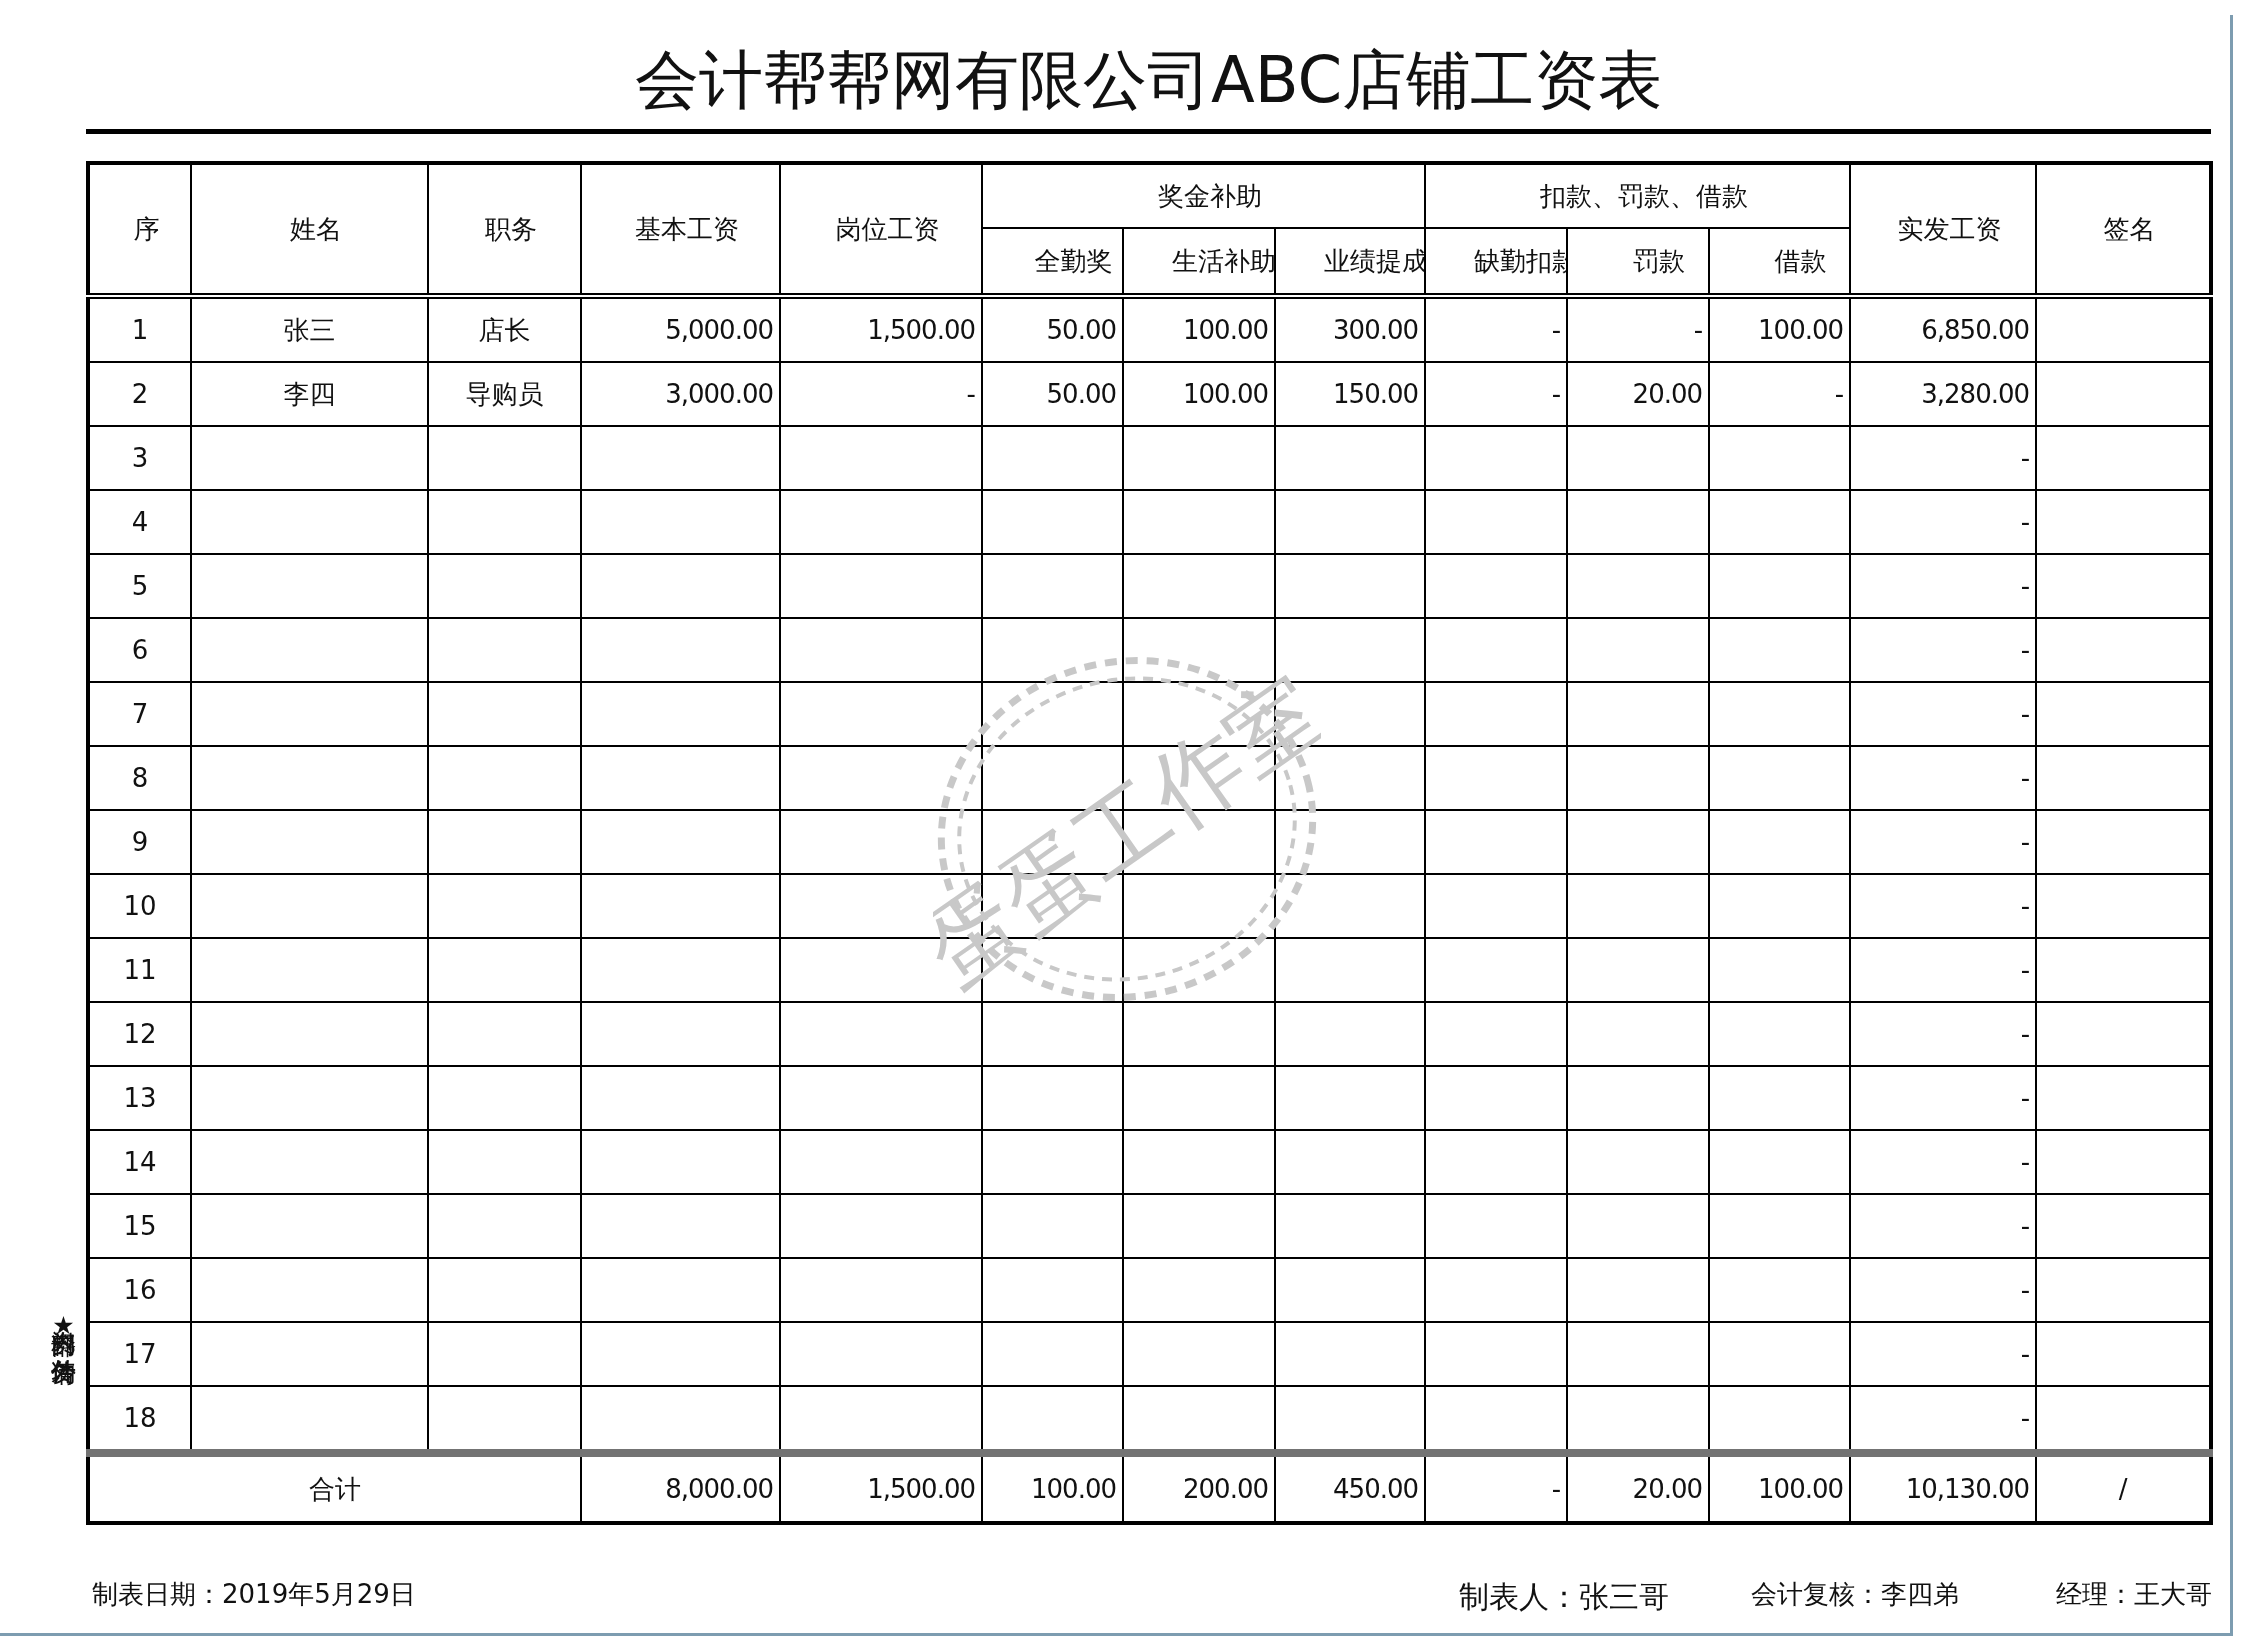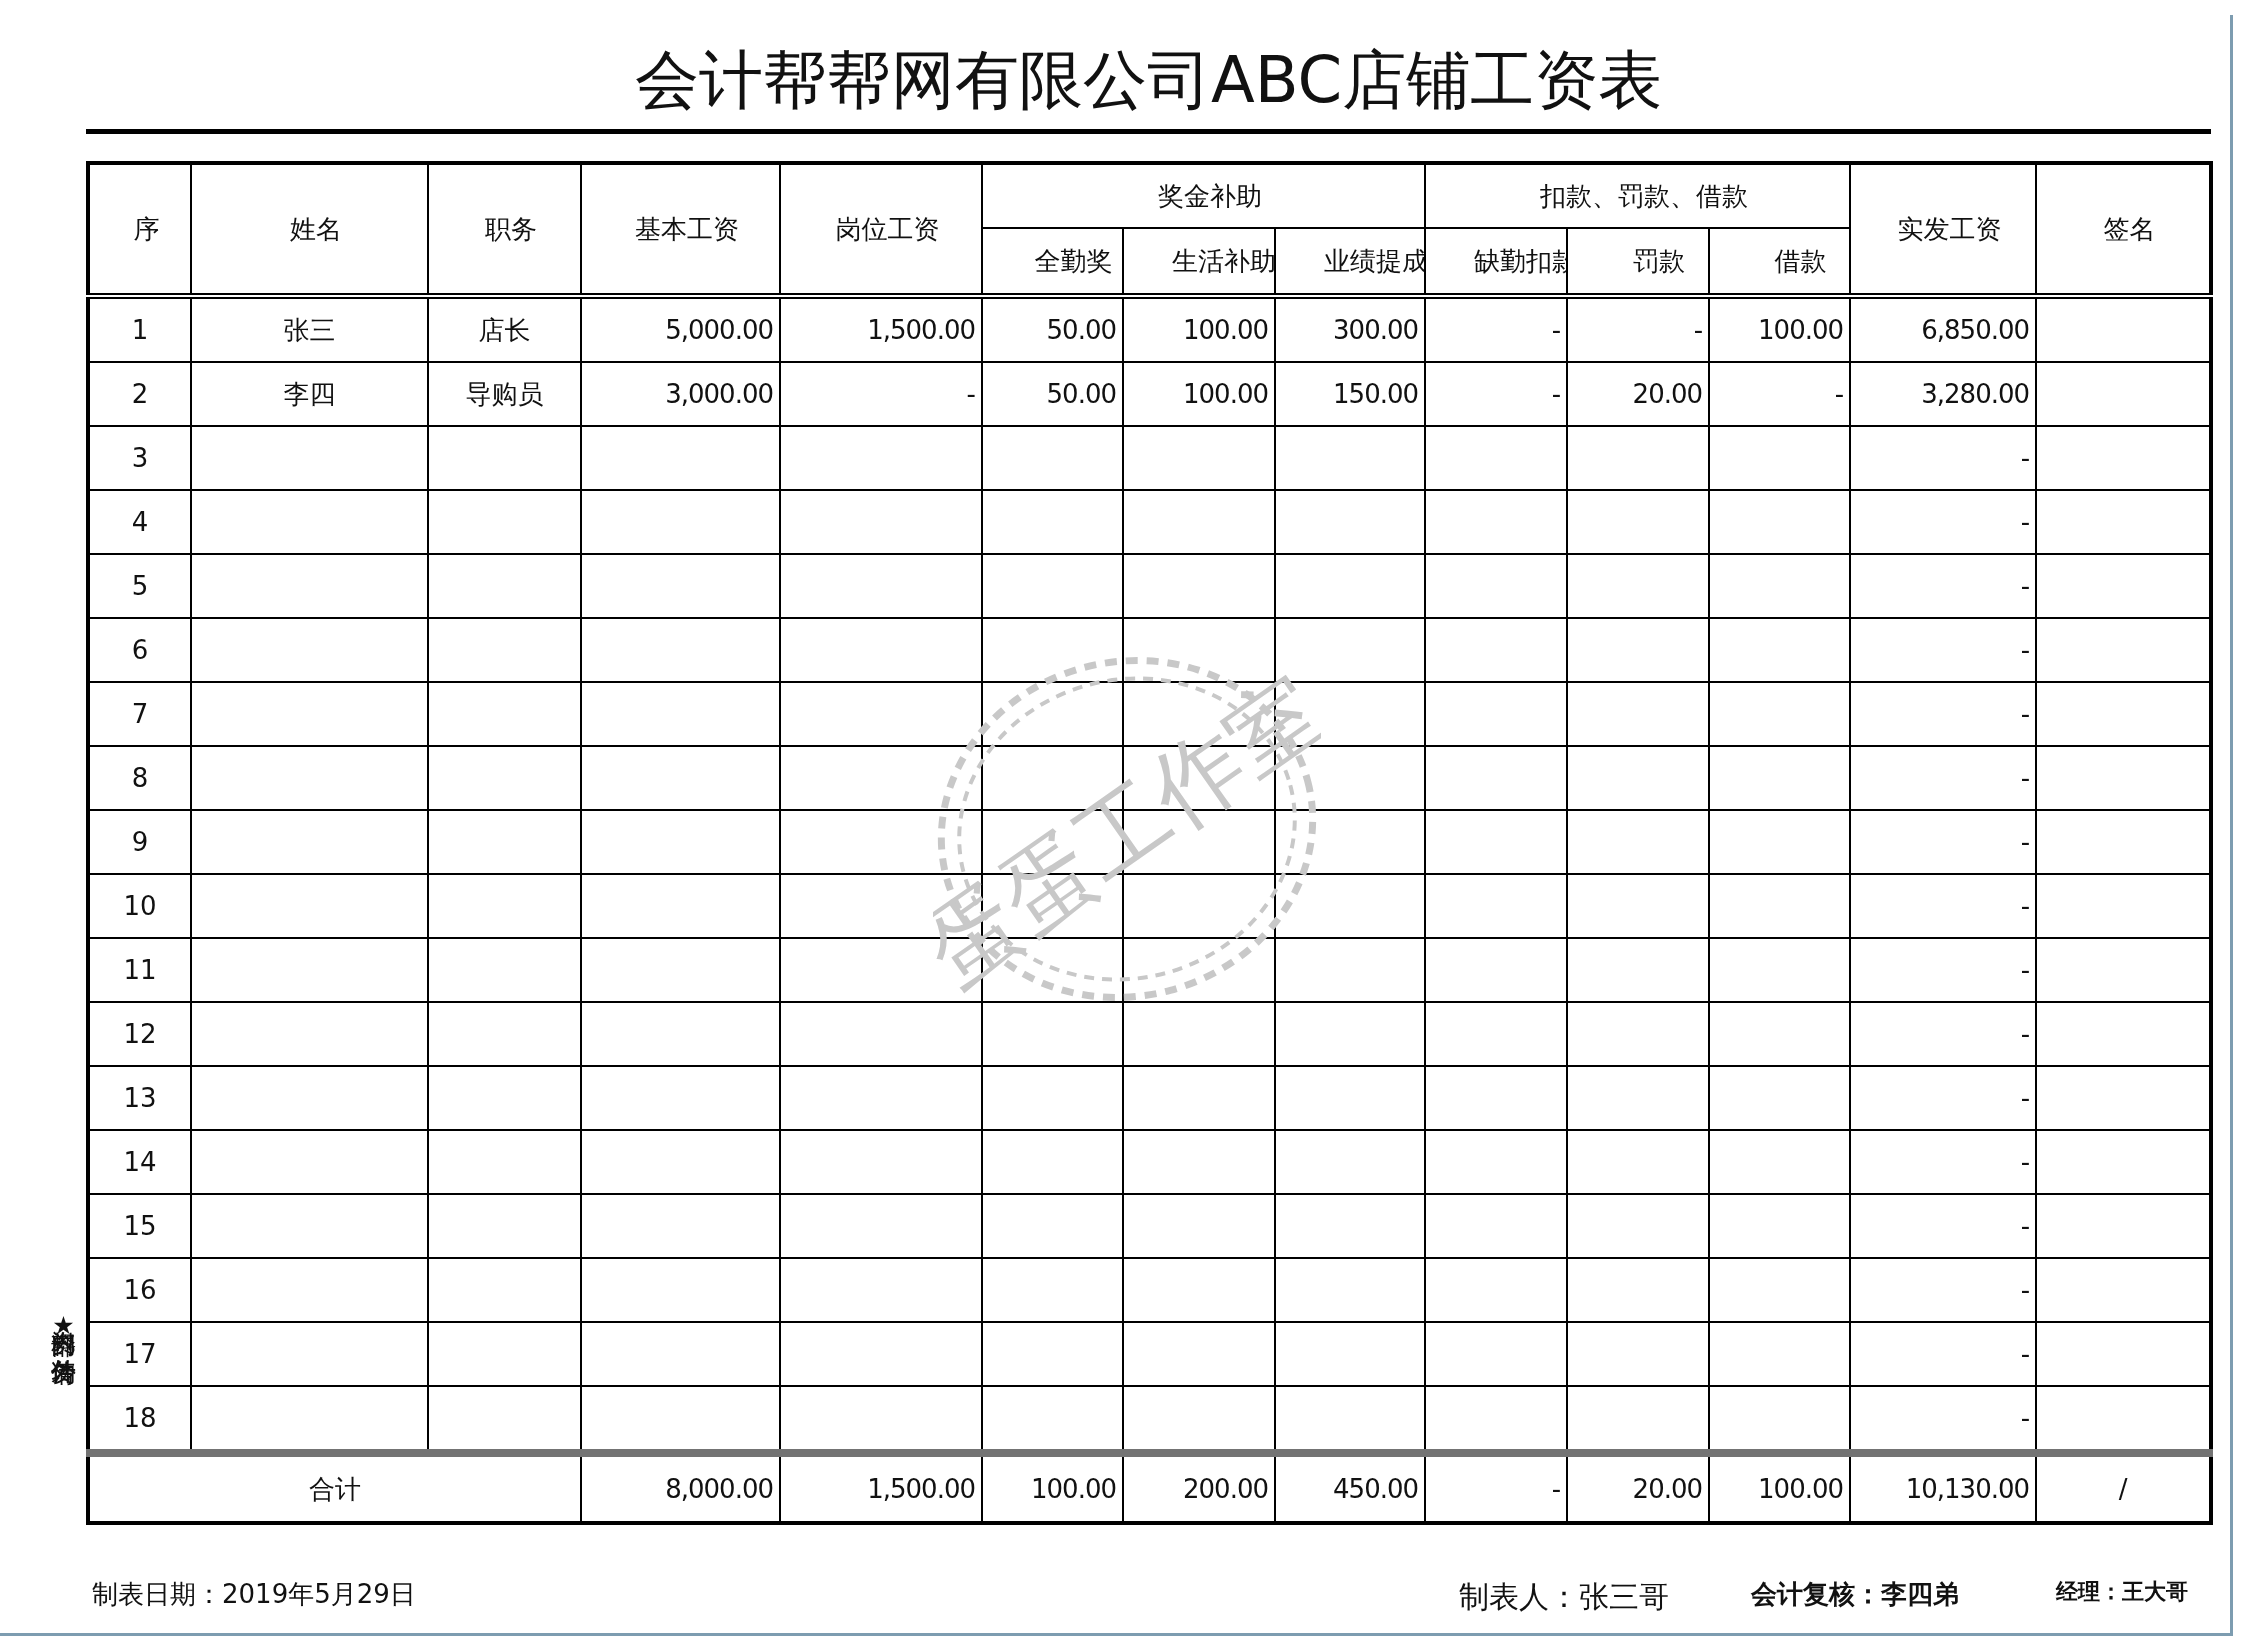--- a/index.html
+++ b/index.html
@@ -24,22 +24,22 @@
   td.c { text-align:center; }
   td.r { text-align:right; padding-right:4px; }
   tr.total td { height:64px; border-top:8px solid #737373; }
   td.num { letter-spacing:-1px; }
 
   .side-note { position:absolute; left:48px; top:1311px; width:30px; height:239px;
                writing-mode:vertical-rl; font-size:25px; line-height:30px; letter-spacing:0px; color:#111; }
 
   .footer-date { position:absolute; left:92px; top:1577px; font-size:26px; }
   .footer-maker { position:absolute; left:1459px; top:1577px; font-size:30px; }
-  .footer-review { position:absolute; left:1751px; top:1577px; font-size:26px;font-weight:bold; }
-  .footer-manager { position:absolute; left:2056px; top:1577px; font-size:22px;font-weight:bold; }
+  .footer-review { position:absolute; left:1751px; top:1577px; font-size:26px; }
+  .footer-manager { position:absolute; left:2056px; top:1577px; font-size:26px; }
 
   .stamp { position:absolute; left:933px; top:652px; width:388px; height:353px; pointer-events:none; }
 </style>
 </head>
 <body>
 
 <div class="frame-right"></div>
 <div class="frame-bottom"></div>
 
 <div class="title">会计帮帮网有限公司ABC店铺工资表</div>

